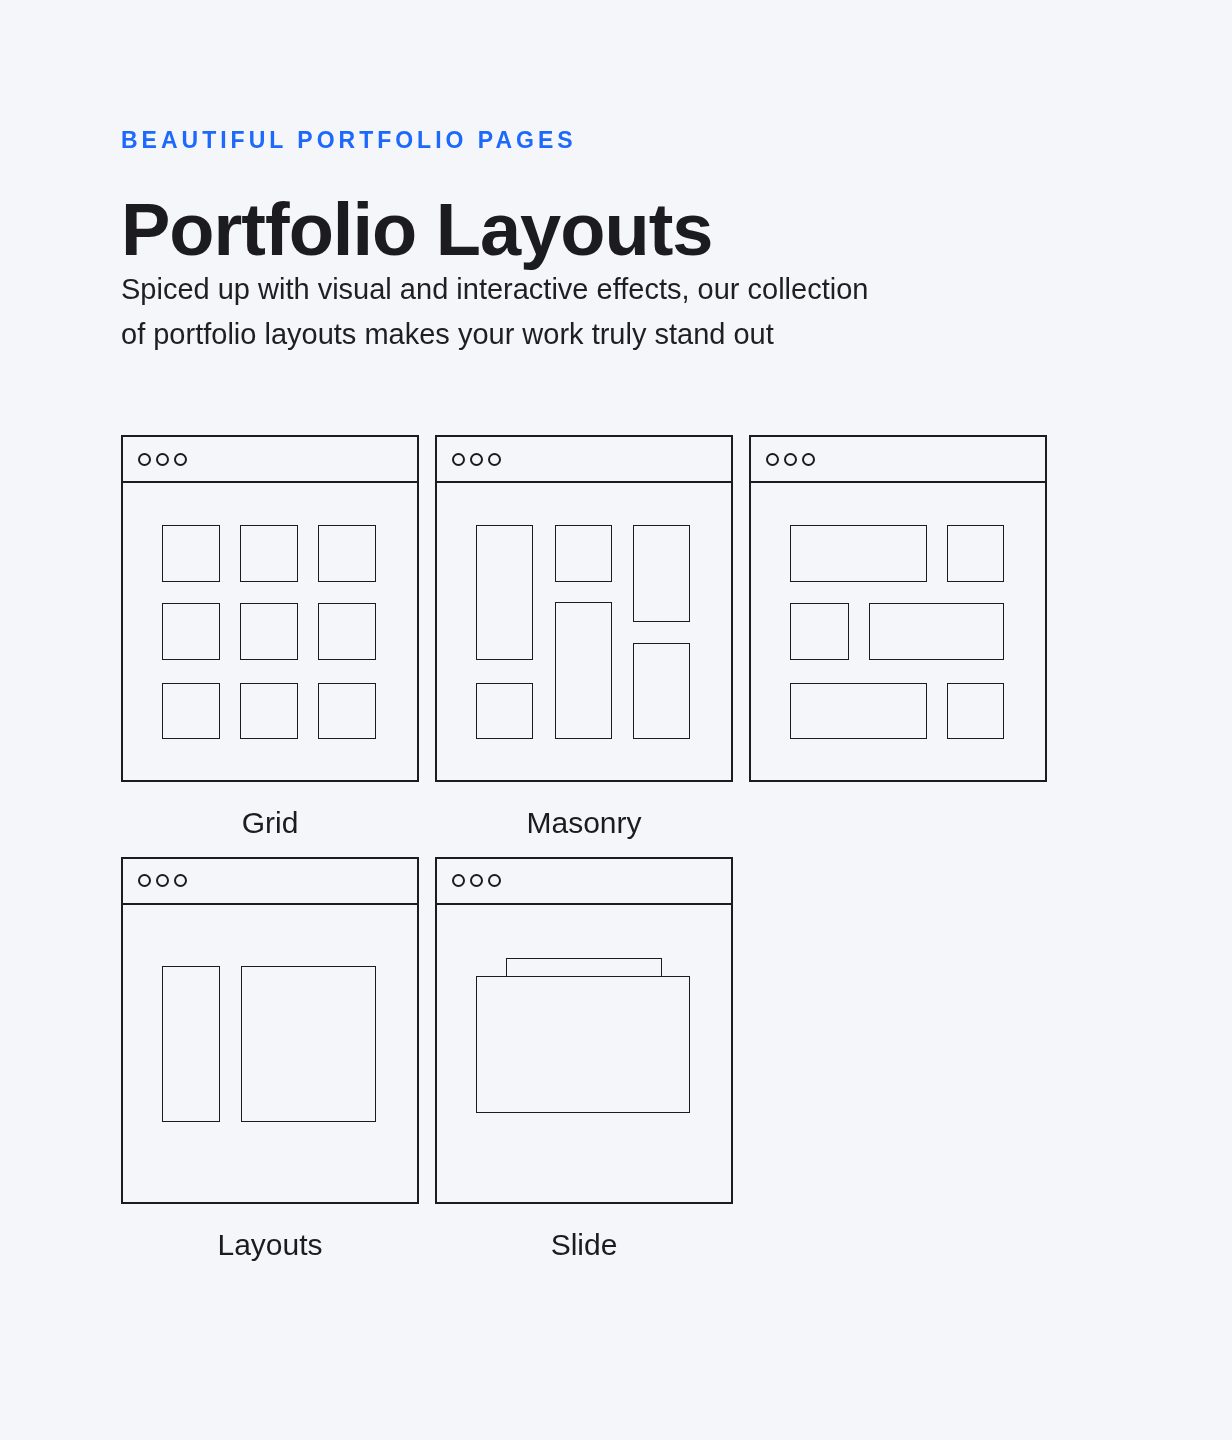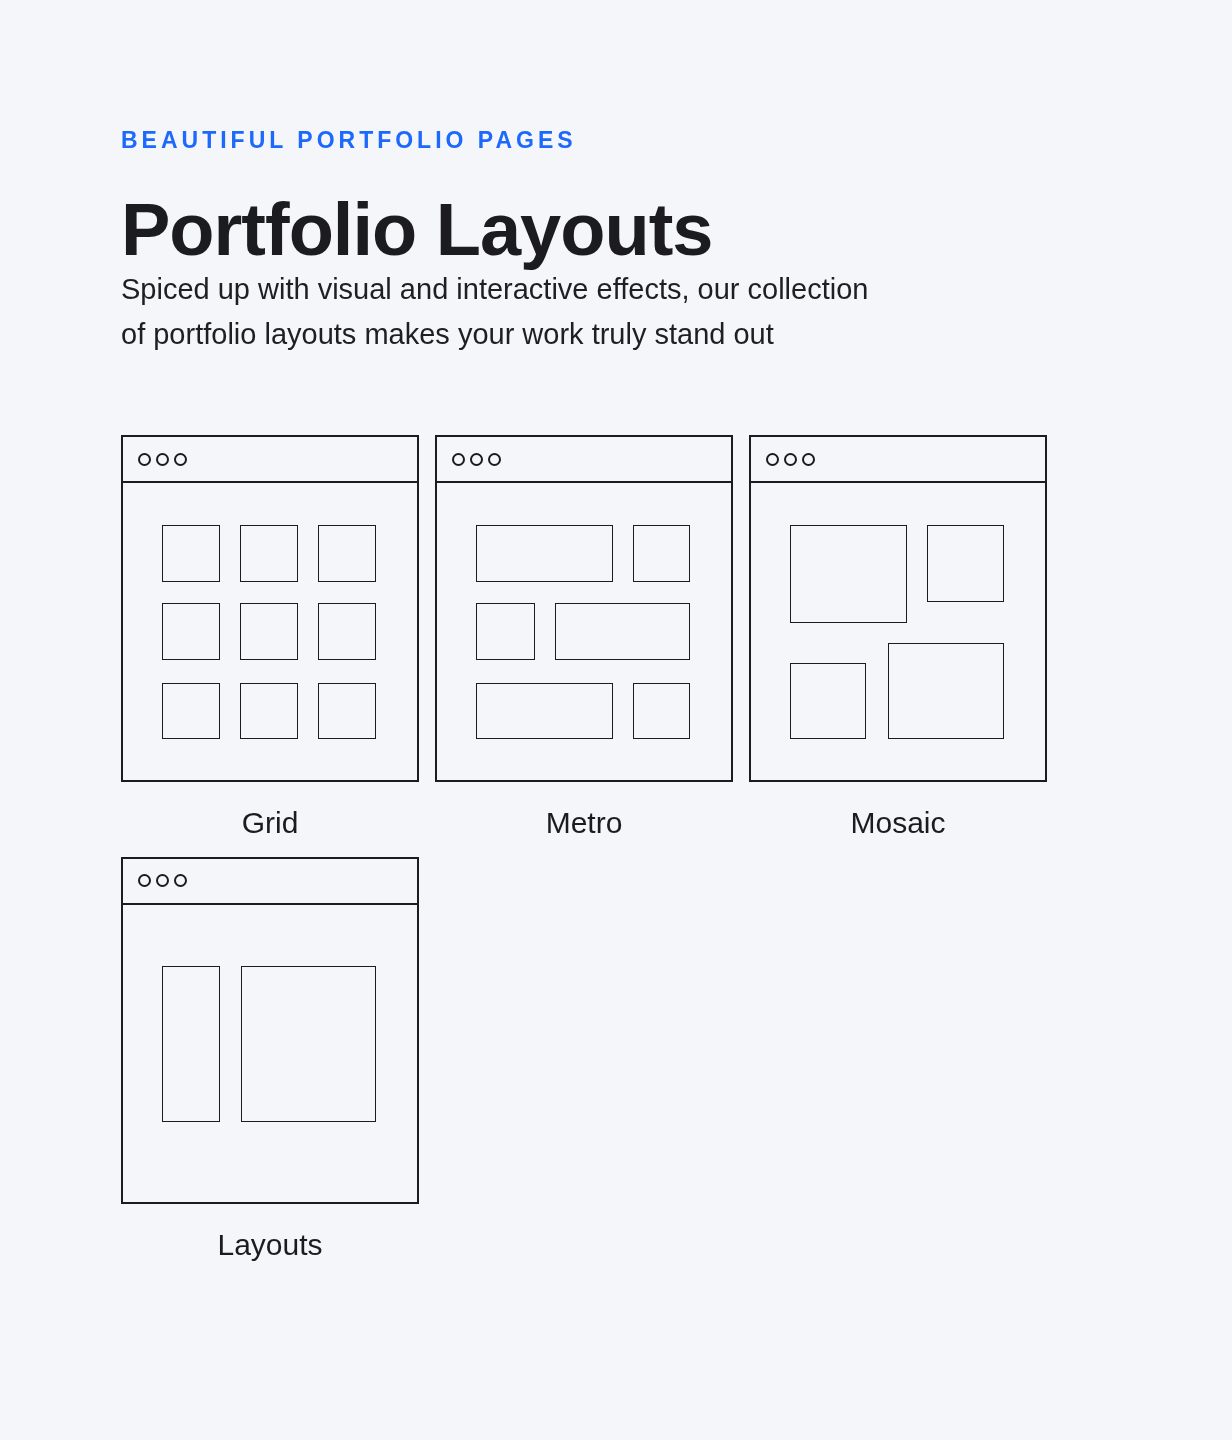--- a/index.html
+++ b/index.html
@@ -111,66 +111,81 @@
             <div class="wire-rect" style="left: 36.5%; top: 36.5%; width: 27%; height: 26.5%;"></div>
             <div class="wire-rect" style="left: 73%; top: 36.5%; width: 27%; height: 26.5%;"></div>
             <div class="wire-rect" style="left: 0%; top: 73.5%; width: 27%; height: 26.5%;"></div>
             <div class="wire-rect" style="left: 36.5%; top: 73.5%; width: 27%; height: 26.5%;"></div>
             <div class="wire-rect" style="left: 73%; top: 73.5%; width: 27%; height: 26.5%;"></div>
           </div>
     </div>
     <figcaption class="label">Grid</figcaption>
   </figure>
 
+  <figure class="layout-figure">
+    <div class="browser">
+      <div class="titlebar">
+            <span class="dot"></span>
+            <span class="dot"></span>
+            <span class="dot"></span>
+          </div>
+      <div class="canvas">
+            <div class="wire-rect" style="left: 0%; top: 0%; width: 26.5%; height: 63%;"></div>
+            <div class="wire-rect" style="left: 0%; top: 73.5%; width: 26.5%; height: 26.5%;"></div>
+            <div class="wire-rect" style="left: 37%; top: 0%; width: 26.5%; height: 26.5%;"></div>
+            <div class="wire-rect" style="left: 37%; top: 36%; width: 26.5%; height: 64%;"></div>
+            <div class="wire-rect" style="left: 73.5%; top: 0%; width: 26.5%; height: 45%;"></div>
+            <div class="wire-rect" style="left: 73.5%; top: 55%; width: 26.5%; height: 45%;"></div>
+          </div>
+    </div>
+    <figcaption class="label">Masonry</figcaption>
+  </figure>
 
   <figure class="layout-figure">
     <div class="browser">
       <div class="titlebar">
             <span class="dot"></span>
             <span class="dot"></span>
             <span class="dot"></span>
           </div>
       <div class="canvas">
             <div class="wire-rect" style="left: 0%; top: 0%; width: 64%; height: 26.5%;"></div>
             <div class="wire-rect" style="left: 73.5%; top: 0%; width: 26.5%; height: 26.5%;"></div>
             <div class="wire-rect" style="left: 0%; top: 36.5%; width: 27.5%; height: 26.5%;"></div>
             <div class="wire-rect" style="left: 37%; top: 36.5%; width: 63%; height: 26.5%;"></div>
             <div class="wire-rect" style="left: 0%; top: 73.5%; width: 64%; height: 26.5%;"></div>
             <div class="wire-rect" style="left: 73.5%; top: 73.5%; width: 26.5%; height: 26.5%;"></div>
           </div>
     </div>
-    <figcaption class="label">Metro</figcaption>
   </figure>
 
-  <figure class="layout-figure">
-    <div class="browser">
-      <div class="titlebar">
-            <span class="dot"></span>
-            <span class="dot"></span>
-            <span class="dot"></span>
-          </div>
-      <div class="canvas">
-            <div class="wire-rect" style="left: 0%; top: 0%; width: 54.5%; height: 45.5%;"></div>
-            <div class="wire-rect" style="left: 64%; top: 0%; width: 36%; height: 36%;"></div>
-            <div class="wire-rect" style="left: 0%; top: 64.5%; width: 35.5%; height: 35.5%;"></div>
-            <div class="wire-rect" style="left: 46%; top: 55%; width: 54%; height: 45%;"></div>
-          </div>
-    </div>
-    <figcaption class="label">Mosaic</figcaption>
-  </figure>
 
   <figure class="layout-figure">
     <div class="browser">
       <div class="titlebar">
             <span class="dot"></span>
             <span class="dot"></span>
             <span class="dot"></span>
           </div>
       <div class="canvas">
             <div class="wire-rect" style="left: 0%; top: 9%; width: 27%; height: 73%;"></div>
             <div class="wire-rect" style="left: 37%; top: 9%; width: 63%; height: 73%;"></div>
           </div>
     </div>
     <figcaption class="label">Layouts</figcaption>
   </figure>
 
+  <figure class="layout-figure">
+    <div class="browser">
+      <div class="titlebar">
+            <span class="dot"></span>
+            <span class="dot"></span>
+            <span class="dot"></span>
+          </div>
+      <div class="canvas">
+            <div class="wire-rect" style="left: 14%; top: 5%; width: 73%; height: 9%;"></div>
+            <div class="wire-rect" style="left: 0%; top: 13.5%; width: 100%; height: 64%;"></div>
+          </div>
+    </div>
+    <figcaption class="label">Slide</figcaption>
+  </figure>
 </div>
 </main>
 
 </body></html>

